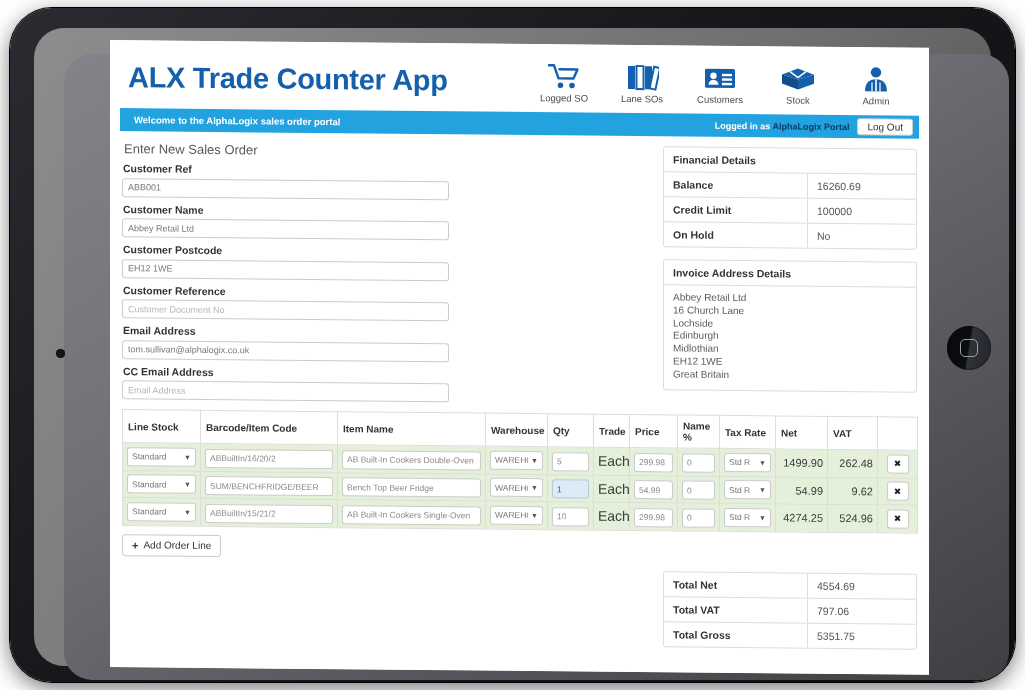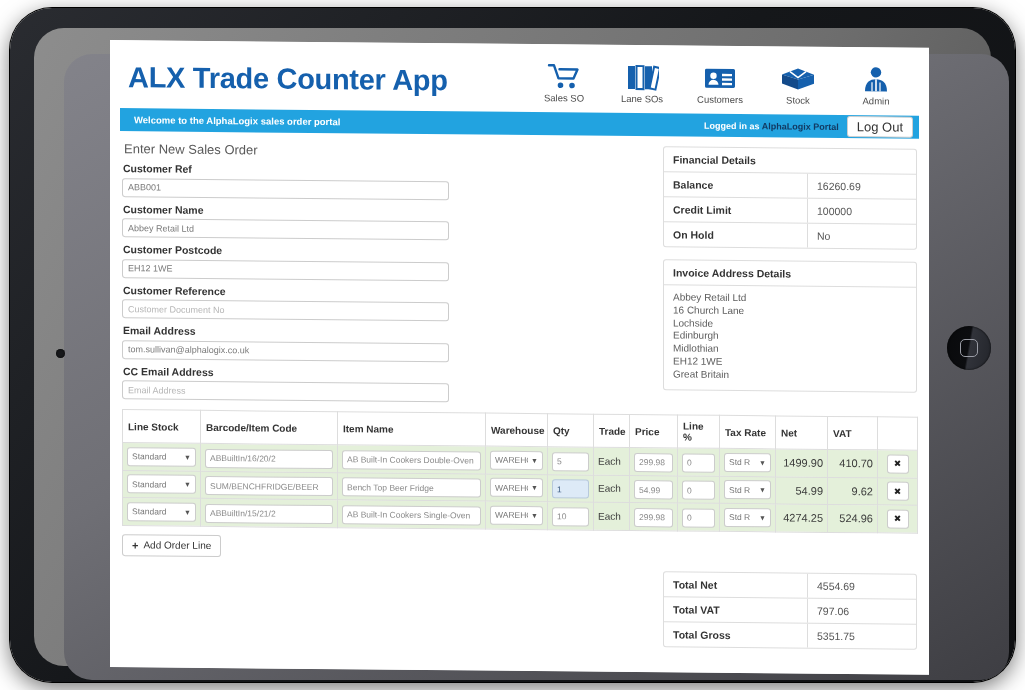--- a/index.html
+++ b/index.html
@@ -114,21 +114,21 @@
     padding: 0 6px 0 14px;
   }
   .welcome-text { color: #fff; font-size: 9.5px; font-weight: bold; }
   .welcome-right { display: flex; align-items: center; gap: 8px; }
   .logged-in { color: #ffffff; font-size: 9px; font-weight: bold; }
   .logged-in b { color: #123a63; font-weight: bold; margin-top: 12px; }
   .logout-btn {
     background: #fff;
     border: 1px solid #cfcfcf;
     border-radius: 3px;
-    font-size: 13px;
+    font-size: 10px;
     color: #333;
     padding: 2px 9px;
     cursor: pointer;
     font-family: "Liberation Sans", sans-serif;
   }
 
   
   .body-wrap { padding: 10px 12px 0 12px; display: flex; gap: 0; }
   .col-left { width: 335px; }
   .col-spacer { flex: 1; }
@@ -226,21 +226,21 @@
     width: 100%; height: 19px;
     border: 1px solid #ccc; border-radius: 3px;
     background: #fff;
     font-size: 8.5px; color: #777;
     display: flex; align-items: center; justify-content: space-between;
     padding: 0 4px;
     overflow: hidden; white-space: nowrap;
     cursor: pointer;
   }
   .caret { font-size: 7px; color: #555; margin-left: 3px; }
-  .unit-cell { font-size: 10px; color: #3b3b3b; }
+  .unit-cell { font-size: 14px; color: #3b3b3b; }
   .num-cell { font-size: 11px; color: #3b3b3b; text-align: right; padding-right: 7px; }
   .del-btn {
     width: 22px; height: 19px;
     border: 1px solid #ccc; border-radius: 3px;
     background: #fff;
     font-size: 9px; color: #222;
     display: flex; align-items: center; justify-content: center;
     margin: 0 auto; cursor: pointer;
   }
 
@@ -282,21 +282,21 @@
       <div class="nav-icons">
 
         <div class="nav-item">
           <div class="nav-glyph">
             <svg width="34" height="28" viewBox="0 0 34 28">
               <path d="M2 3 h5 l4.5 13 h15 l4-9 h-18" fill="none" stroke="#1560ad" stroke-width="2.4" stroke-linejoin="round" stroke-linecap="round"></path>
               <circle cx="13.5" cy="23" r="2.8" fill="#1560ad"></circle>
               <circle cx="25" cy="23" r="2.8" fill="#1560ad"></circle>
             </svg>
           </div>
-          <div class="nav-label">Sales SO</div>
+          <div class="nav-label">Logged SO</div>
         </div>
 
         <div class="nav-item">
           <div class="nav-glyph">
             <svg width="34" height="28" viewBox="0 0 34 28">
               <rect x="3" y="3" width="7" height="23" fill="#1560ad"></rect>
               <rect x="11.5" y="3" width="7" height="23" fill="#fff" stroke="#1560ad" stroke-width="2"></rect>
               <rect x="20" y="3" width="7" height="23" fill="#1560ad"></rect>
               <g transform="rotate(12 30 14)">
                     <rect x="27" y="4" width="6" height="22" fill="#fff" stroke="#1560ad" stroke-width="2"></rect>
@@ -433,21 +433,21 @@
         </colgroup>
         <thead>
           <tr>
             <th>Line Stock</th>
             <th>Barcode/Item Code</th>
             <th>Item Name</th>
             <th>Warehouse</th>
             <th>Qty</th>
             <th>Trade</th>
             <th>Price</th>
-            <th>Line %</th>
+            <th>Name %</th>
             <th>Tax Rate</th>
             <th>Net</th>
             <th>VAT</th>
             <th></th>
           </tr>
         </thead>
         <tbody id="lines-body">
               <tr>
                 <td>
                   <div class="cell-select">
@@ -467,21 +467,21 @@
                 <td class="unit-cell">Each</td>
                 <td><input class="cell-input" value="299.98" style=""></td>
                 <td><input class="cell-input" value="0" style=""></td>
                 <td>
                   <div class="cell-select">
                     <span>Std R</span>
                     <span class="caret">▼</span>
                   </div>
                 </td>
                 <td class="num-cell">1499.90</td>
-                <td class="num-cell">410.70</td>
+                <td class="num-cell">262.48</td>
                 <td>
                   <div class="del-btn">✖</div>
                 </td>
               </tr>
               <tr>
                 <td>
                   <div class="cell-select">
                     <span>Standard</span>
                     <span class="caret">▼</span>
                   </div>

